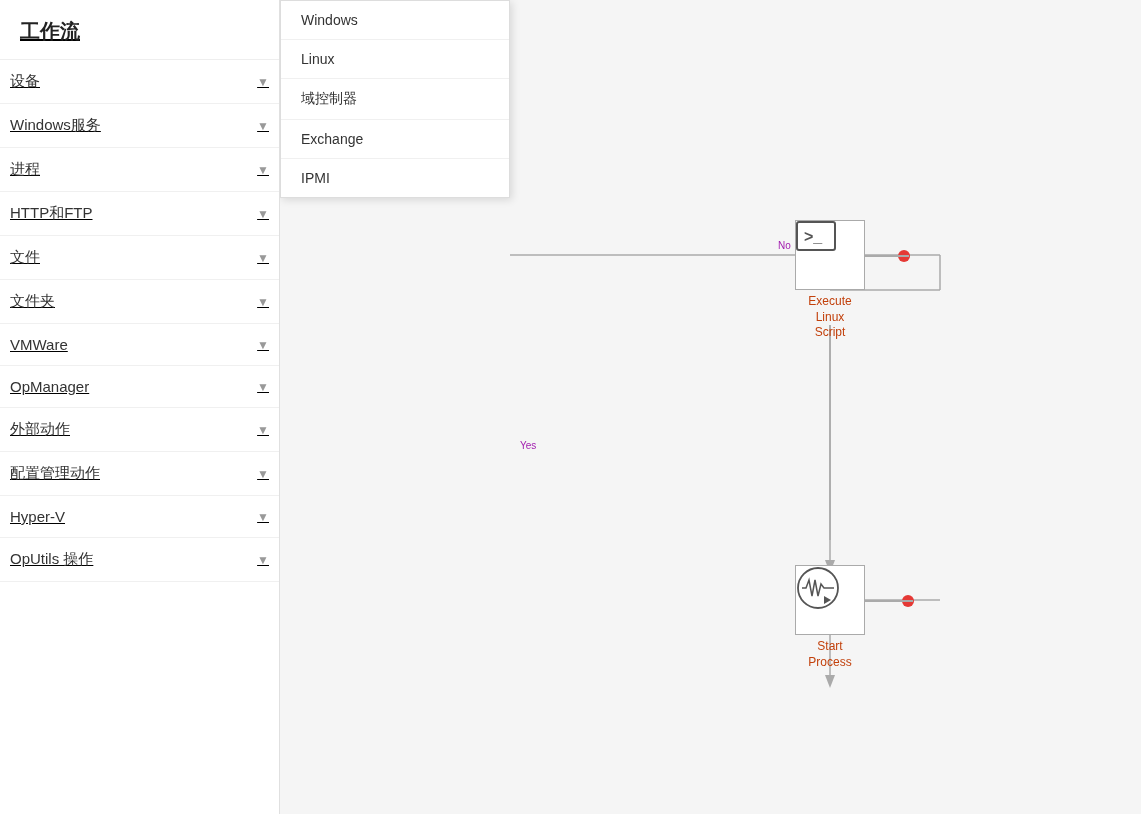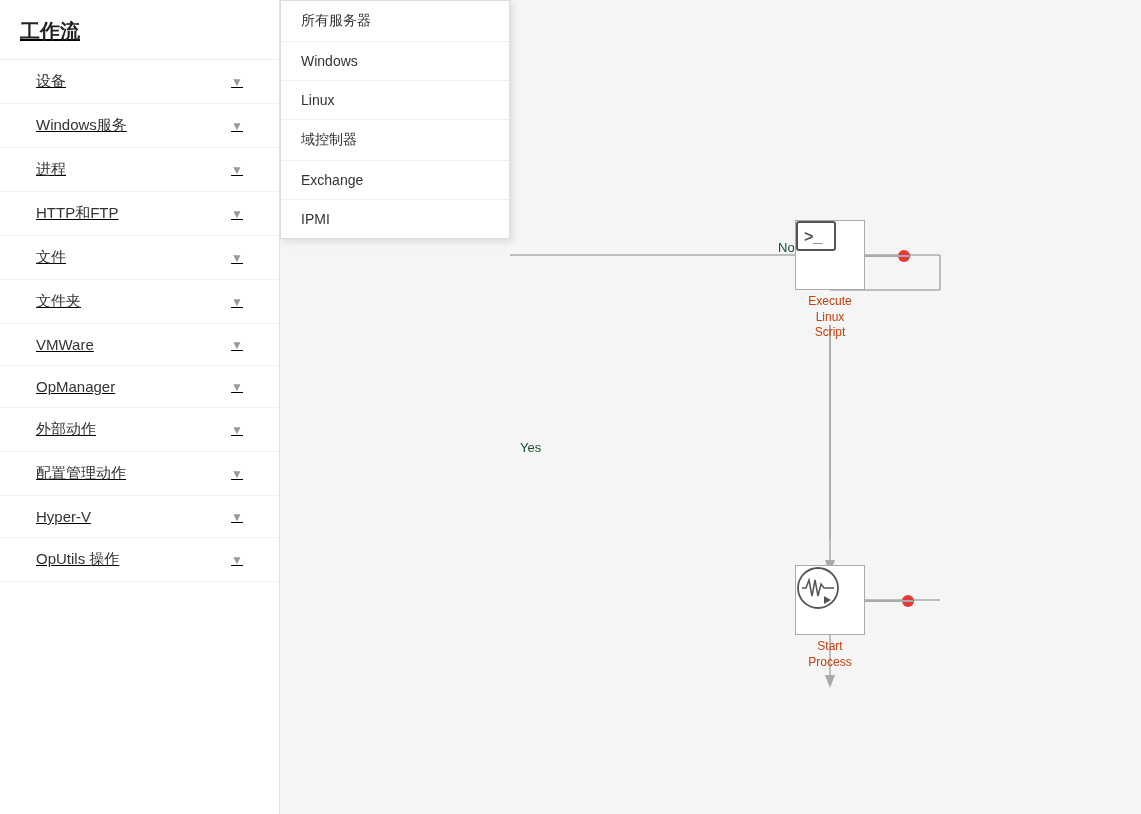--- a/index.html
+++ b/index.html
@@ -19,21 +19,21 @@
       font-size: 20px;
       font-weight: bold;
       padding: 18px 20px 14px 20px;
       color: #222;
       border-bottom: 1px solid #eee;
     }
     .sidebar-item {
       display: flex;
       align-items: center;
       justify-content: space-between;
-      padding: 12px 36px;
+      padding: 12px 10px;
       font-size: 15px;
       color: #333;
       cursor: pointer;
       border-bottom: 1px solid #f0f0f0;
       background: #fff;
     }
     .sidebar-item .chevron {
       color: #999;
       font-size: 12px;
     }
@@ -122,22 +122,22 @@
       position: absolute;
       top: 0; left: 0;
       width: 100%;
       height: 100%;
       pointer-events: none;
     }
 
     
     .connector-label {
       position: absolute;
-      font-size: 13px;
-      color: #14532d;
+      font-size: 10px;
+      color: #a21caf;
     }
   </style>
 </head>
 <body>
 
 <div class="sidebar">
   <div class="sidebar-title">工作流</div>
 
   <div class="sidebar-item">
     <span>设备</span>
@@ -185,21 +185,20 @@
   </div>
   <div class="sidebar-item">
     <span>OpUtils 操作</span>
     <span class="chevron">▼</span>
   </div>
 </div>
 
 <div class="main">
 
   <div class="dropdown-menu" style="top:0; left:0;">
-    <div class="dropdown-item">所有服务器</div>
     <div class="dropdown-item">Windows</div>
     <div class="dropdown-item">Linux</div>
     <div class="dropdown-item">域控制器</div>
     <div class="dropdown-item">Exchange</div>
     <div class="dropdown-item">IPMI</div>
   </div>
 
   <div class="canvas">
 
     <svg>

